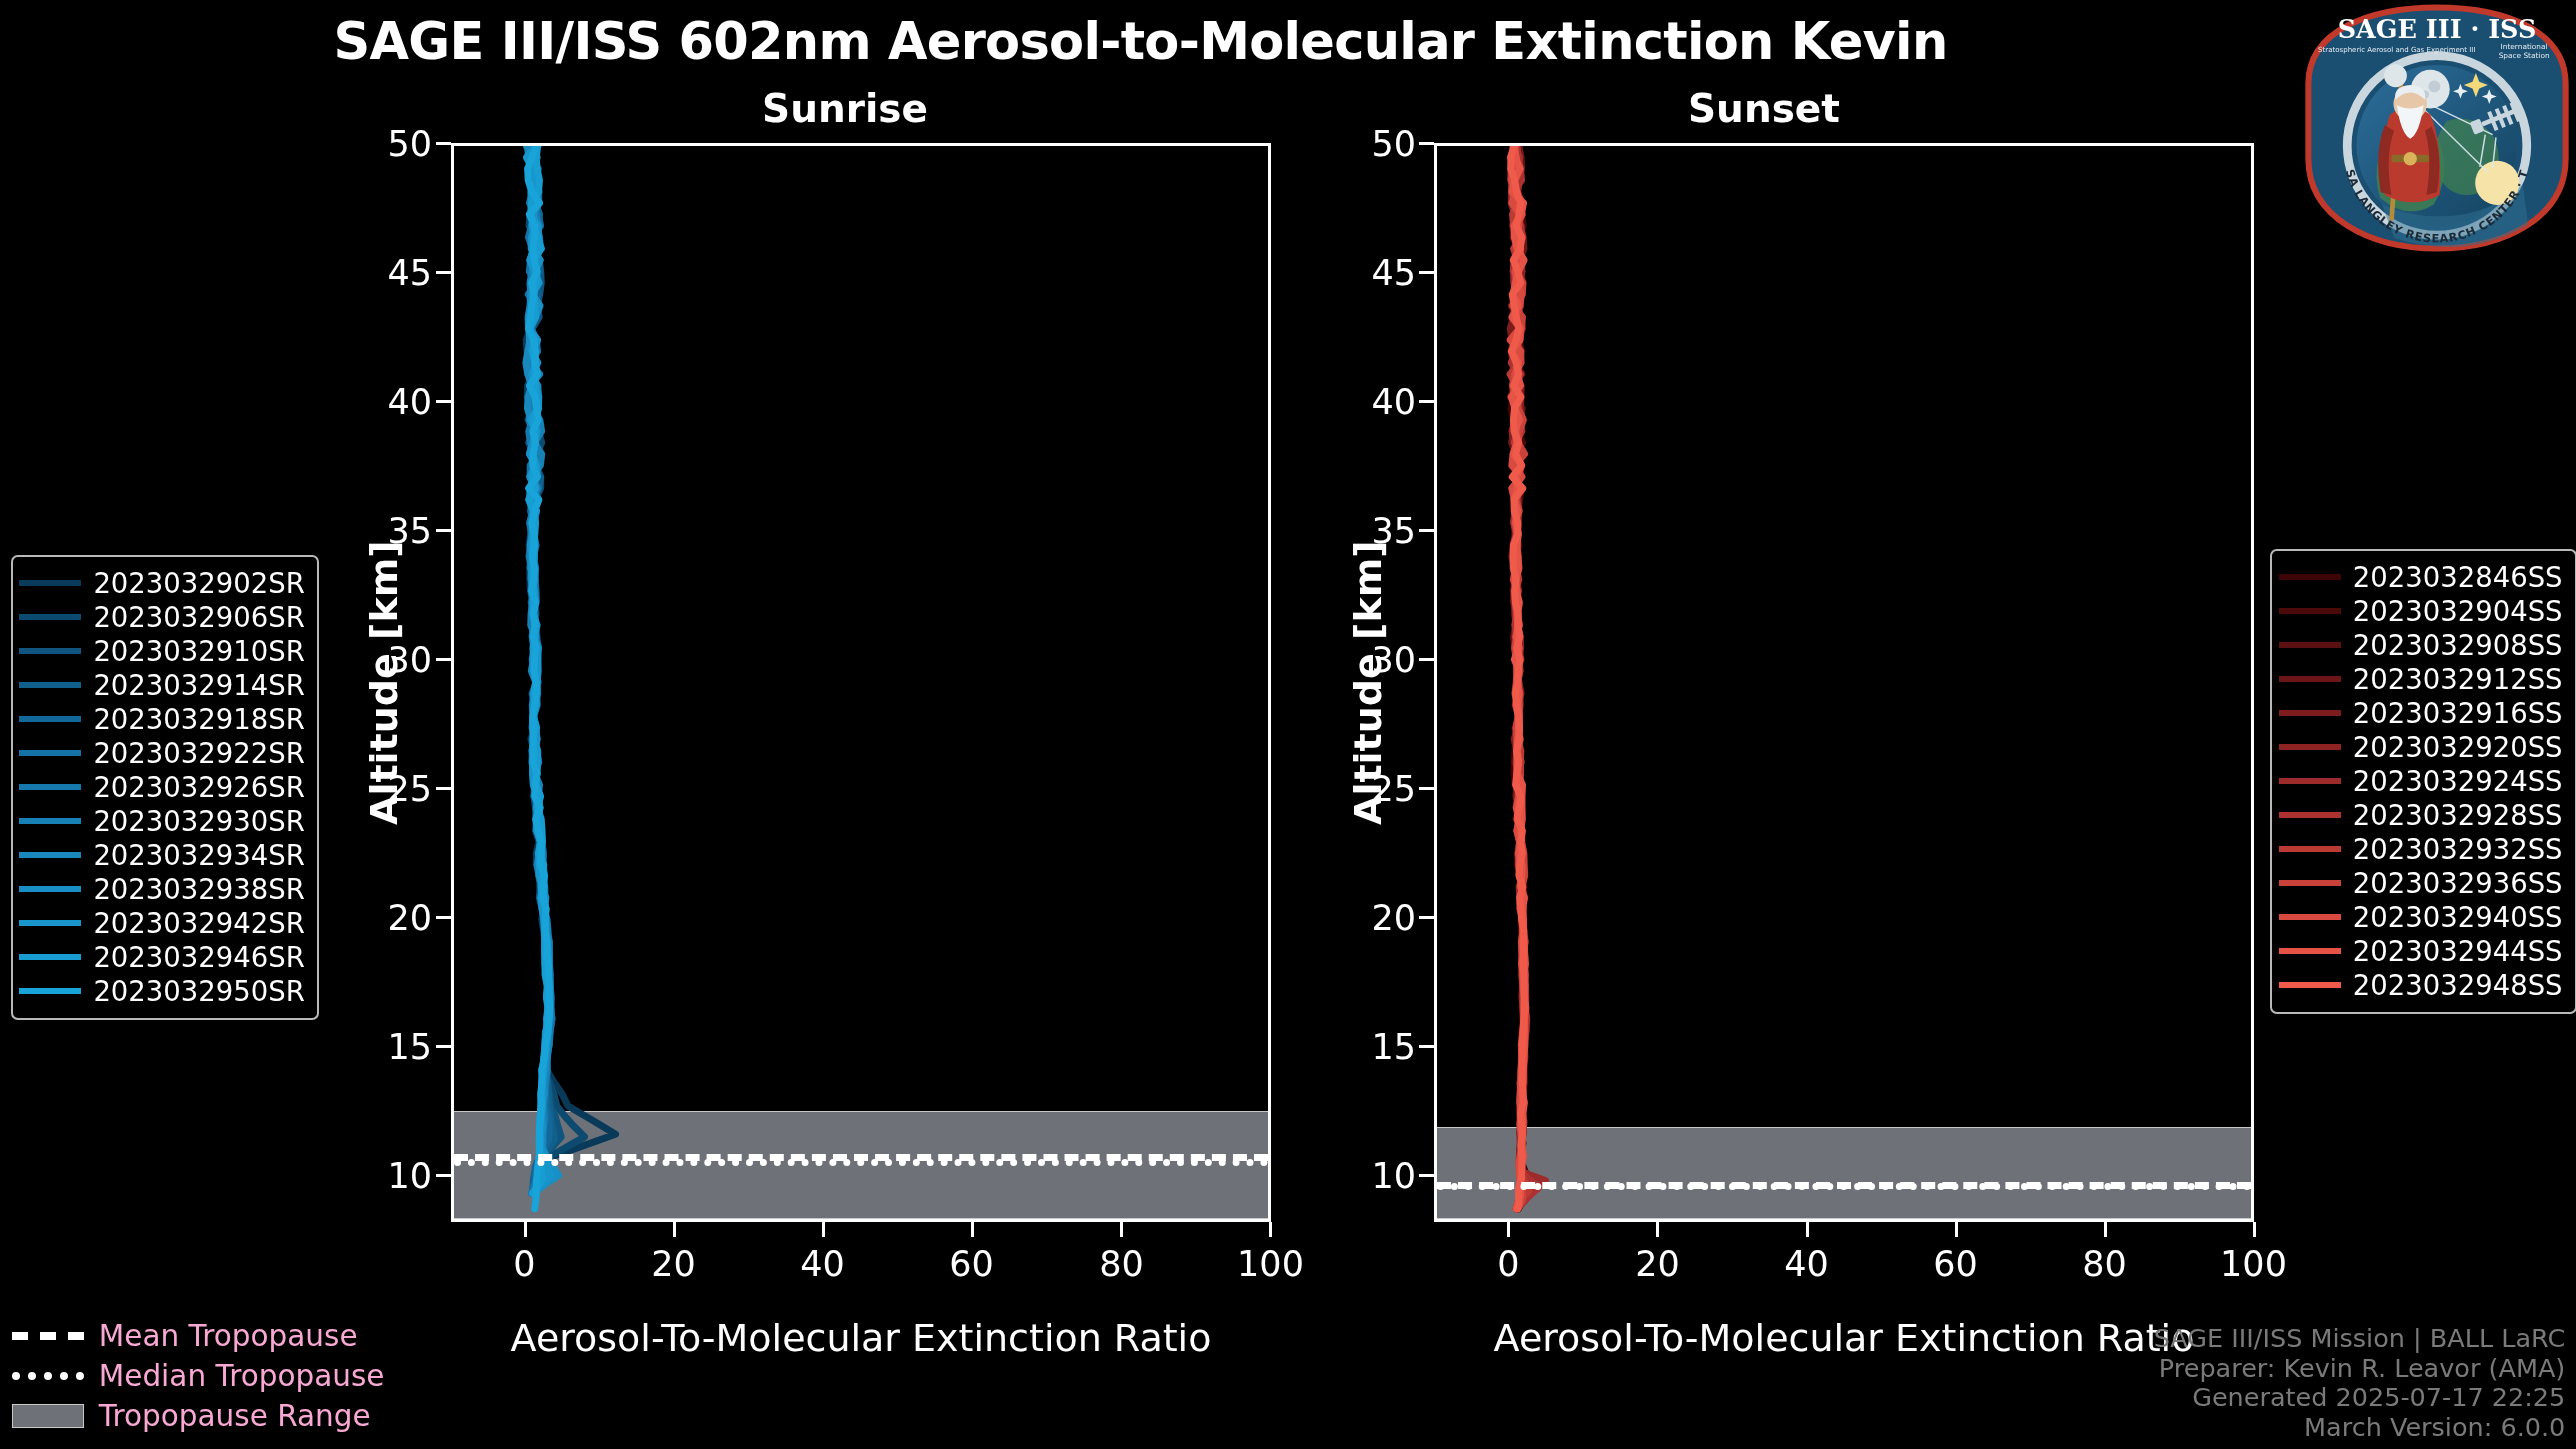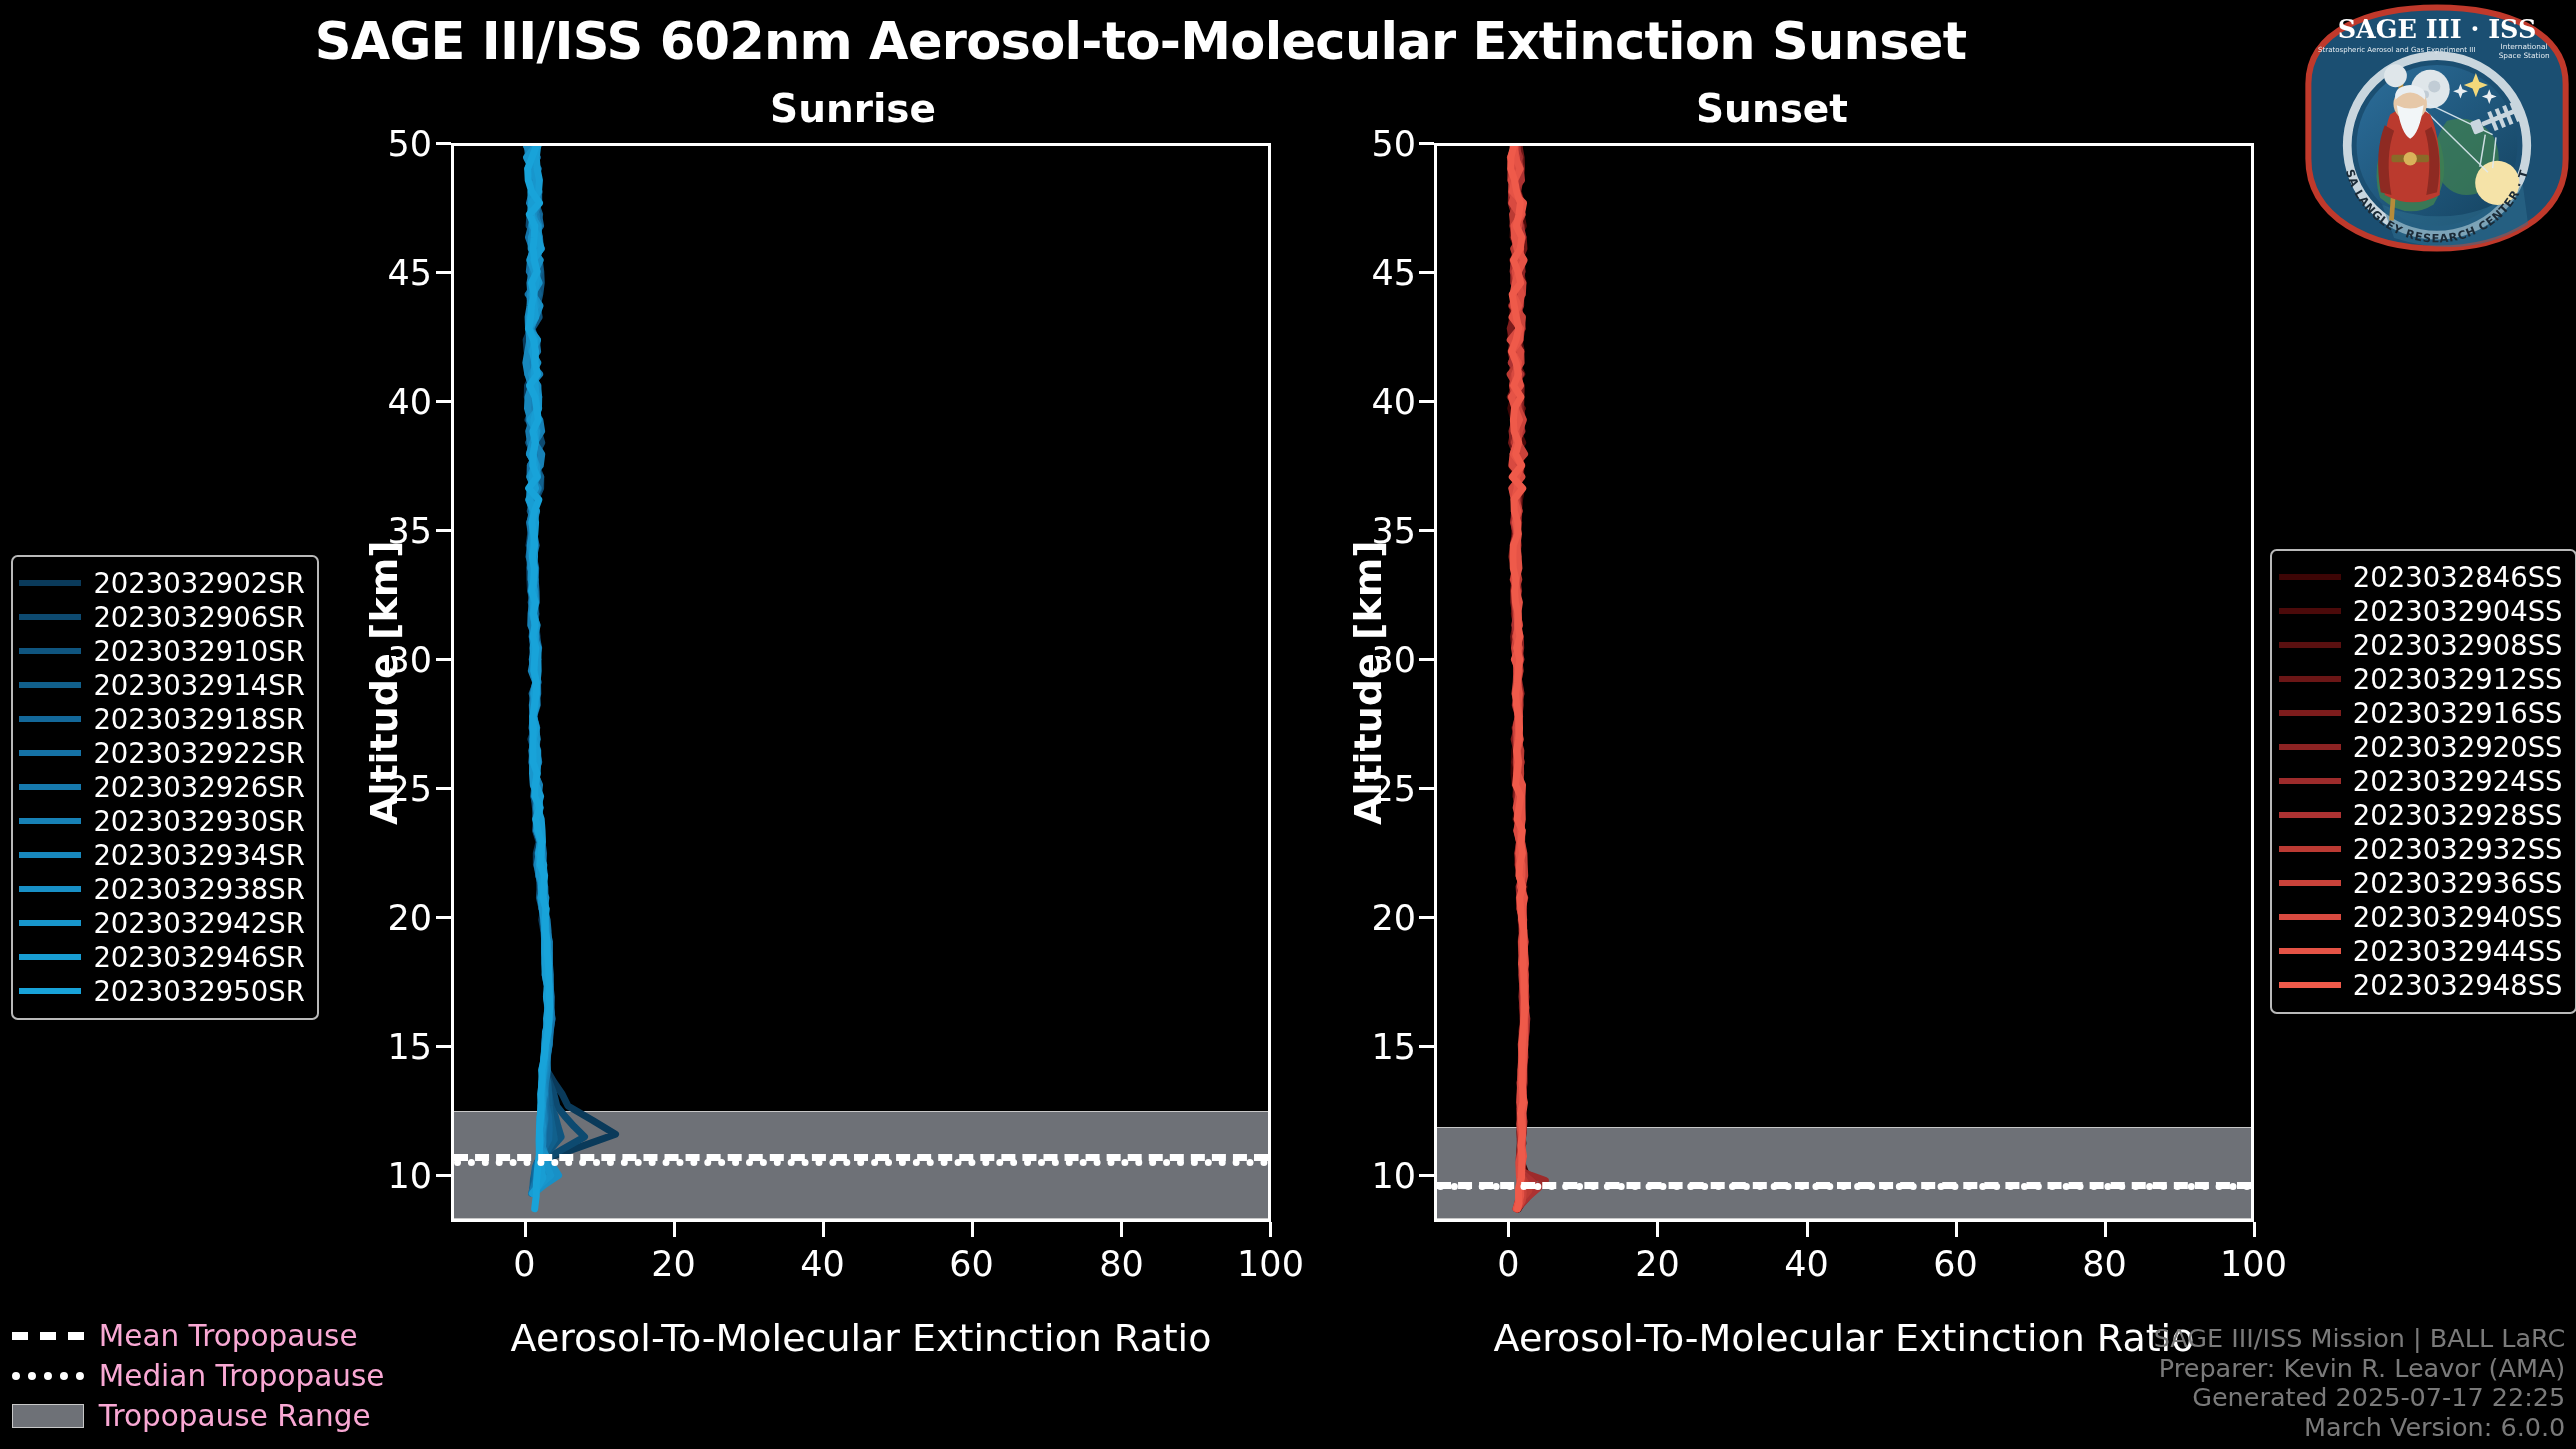--- a/index.html
+++ b/index.html
@@ -2,21 +2,21 @@
 <html style="font-size:10.7px"><head>
 <meta charset="utf-8">
 <style>
   html,body{margin:0;padding:0;background:#000;}
   body{width:2576px;height:1449px;position:relative;overflow:hidden;
        font-family:"DejaVu Sans","Liberation Sans",sans-serif;color:#fff;}
 
   
   #main-title{position:absolute;left:0;top:12px;width:2281px;text-align:center;
     font-size:51px;font-weight:bold;letter-spacing:-0.7px;color:#fff;}
-  #subtitle-row{position:absolute;left:8px;top:86px;width:2281px;height:47px;}
+  #subtitle-row{position:absolute;left:0;top:86px;width:2281px;height:47px;}
   #label-sunrise{position:absolute;left:711px;top:0;width:268px;text-align:center;
     font-size:39px;font-weight:bold;}
   #label-date{position:absolute;left:1013px;top:-8px;width:470px;text-align:center;
     font-size:42px;font-weight:bold;}
   #label-sunset{position:absolute;left:1630px;top:0;width:268px;text-align:center;
     font-size:39px;font-weight:bold;}
 
   
   #mission-logo{position:absolute;right:5.4px;top:2.7px;width:268px;height:250px;}
 
@@ -67,21 +67,21 @@
     box-sizing:border-box;}
   .tleg-label{font-size:29.5px;color:#f9a8d4;white-space:nowrap;}
 
   
   #credits{position:absolute;right:10.7px;bottom:6.7px;text-align:right;
     font-size:25.5px;line-height:1.16;color:#7a7a7a;}
 </style>
 </head>
 <body>
 
-<div id="main-title">SAGE III/ISS 602nm Aerosol-to-Molecular Extinction Sunset</div>
+<div id="main-title">SAGE III/ISS 602nm Aerosol-to-Molecular Extinction Kevin</div>
 <div id="subtitle-row">
   <div id="label-sunrise">Sunrise</div>
   <div id="label-sunset">Sunset</div>
 </div>
 
 <div id="mission-logo">
   <svg viewBox="0 0 400 372" width="268" height="250">
     <defs>
       <clipPath id="patchClip">
         <path d="M200 6 C300 6 392 40 392 120 L392 232 C392 320 300 366 200 366 C100 366 8 320 8 232 L8 120 C8 40 100 6 200 6 Z"></path>

